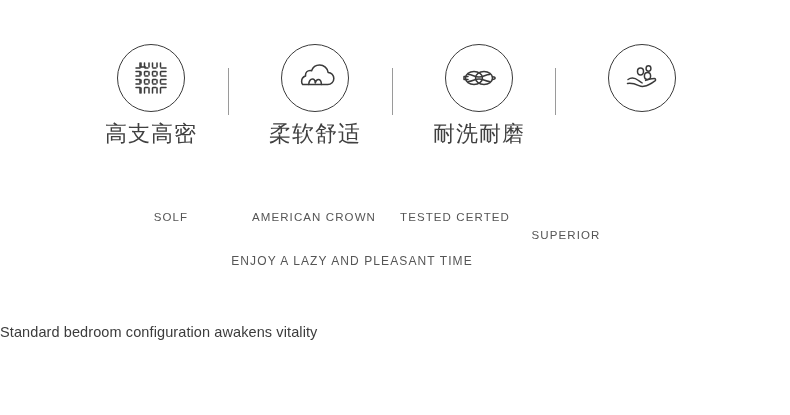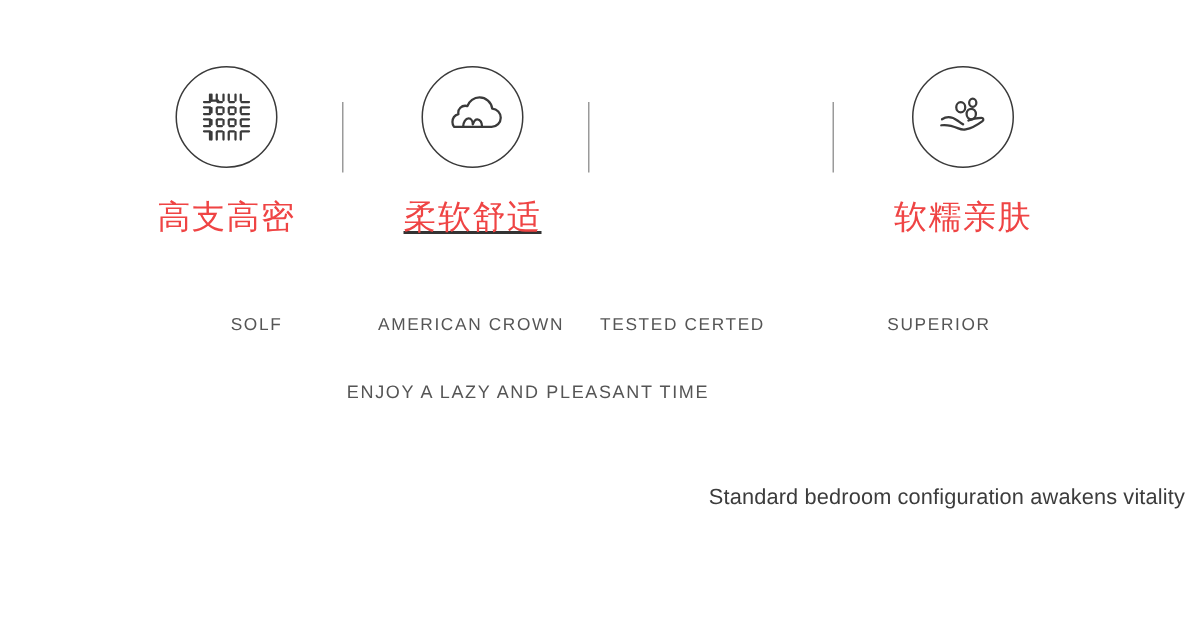--- a/index.html
+++ b/index.html
@@ -25,44 +25,44 @@
     height: 180px;
   }
 
   .feature {
     position: absolute;
     top: 44px;
     width: 140px;
     text-align: center;
   }
   .feature-1 { left: 81px; }
-  .feature-2 { left: 245px; text-decoration: underline; }
+  .feature-2 { left: 245px; }
   .feature-3 { left: 409px; }
   .feature-4 { left: 572px; }
 
   .icon-circle {
     width: 68px;
     height: 68px;
     margin: 0 auto;
     border: 1.6px solid #3a3a3a;
     border-radius: 50%;
     box-sizing: border-box;
     display: flex;
     align-items: center;
     justify-content: center;
   }
   .icon-circle svg {
     display: block;
   }
 
   .feature-label {
-    margin-top: 22px;
+    margin-top: 11px;
     font-size: 22px;
     letter-spacing: 1px;
-    color: #ef4444;
+    color: #404040;
     line-height: 1;
     white-space: nowrap;
   }
 
   .divider {
     position: absolute;
     top: 68px;
     width: 1px;
     height: 47px;
     background: #9a9a9a;
@@ -86,42 +86,42 @@
     letter-spacing: 1.1px;
     color: #555555;
     white-space: nowrap;
     line-height: 16px;
     text-align: center;
     transform: translateX(-50%);
   }
   .caps-1 { left: 171px; }
   .caps-2 { left: 314px; }
   .caps-3 { left: 455px; text-align: center; }
-  .caps-4 { left: 626px; }
+  .caps-4 { left: 566px; margin-top: 18px; }
 
   
   #tagline {
     position: absolute;
     left: 0;
     top: 253px;
     width: 704px;
     text-align: center;
     font-size: 12px;
     letter-spacing: 1.1px;
     color: #555555;
     line-height: 16px;
   }
 
   
   #bottom-block {
     position: absolute;
     left: 0;
     top: 321px;
     width: 790px;
-    text-align: right;
+    text-align: left;
   }
   .bottom-line {
     font-size: 14.5px;
     color: #3c3c3c;
     line-height: 22px;
     letter-spacing: 0.1px;
   }
 </style>
 </head>
 <body>
@@ -163,38 +163,57 @@
                    c-0.5 -0.2 -1 -0.3 -1.6 -0.3 c-2.6 0 -4.8 2.1 -4.8 4.8 c0 0.4 0 0.8 0.1 1.1
                    c-2.4 0.7 -4.2 2.9 -4.2 5.6 c0 1.3 0.4 2.4 1.1 3.3 Z" transform="translate(0.5,0) scale(0.95) translate(1,1)"></path>
           <path d="M14 28 c0 -3.4 1.9 -5.9 3.8 -5.9 c1.9 0 3 2.1 3 4.2
                    c0.7 -2.2 1.9 -3.6 3.2 -3.6 c1.9 0 3.3 2.3 3.3 5.3" transform="translate(0.5,0) scale(0.95) translate(1,1)"></path>
         </svg>
       </span>
     </div>
     <div class="feature-label">柔软舒适</div>
   </div>
 
+  <div class="feature feature-3">
+    <div class="icon-circle">
+      <span>
+        <svg width="42" height="42" viewBox="0 0 42 42" fill="none" stroke="#3a3a3a" stroke-width="1.5" stroke-linecap="round" stroke-linejoin="round">
+
+          <ellipse cx="16" cy="21" rx="8.5" ry="6.5"></ellipse>
+
+          <ellipse cx="26" cy="21" rx="8.5" ry="6.5"></ellipse>
+
+          <path d="M10.5 17.5 c4 0 6 2.5 10.5 2.5 c4.5 0 6.5 -2.5 10.5 -2.5"></path>
+          <path d="M10.5 24.5 c4 0 6 -2.5 10.5 -2.5 c4.5 0 6.5 2.5 10.5 2.5"></path>
+
+          <path d="M6 19.5 h4 M6 22.5 h4 M6 19.5 v3"></path>
+
+          <path d="M34.5 19.8 c1.6 0 2.6 0.5 2.6 1.3 c0 0.8 -1 1.3 -2.6 1.3"></path>
+        </svg>
+      </span>
+    </div>
+    <div class="feature-label">耐洗耐磨</div>
+  </div>
 
   <div class="feature feature-4">
     <div class="icon-circle">
       <span>
         <svg width="42" height="42" viewBox="0 0 42 42" fill="none" stroke="#3a3a3a" stroke-width="1.5" stroke-linecap="round" stroke-linejoin="round">
 
           <ellipse cx="19.5" cy="14.5" rx="3" ry="3.4"></ellipse>
           <ellipse cx="27.5" cy="11.5" rx="2.4" ry="2.7"></ellipse>
           <ellipse cx="26.5" cy="19" rx="3.1" ry="3.5"></ellipse>
 
           <path d="M7 22.5 c3.5 -2.4 7.5 -1.3 10.5 1 c1.2 0.9 2.4 1.9 3.6 2.4"></path>
           <path d="M6.5 26.5 c4 -0.6 8.4 0.8 11.4 2.1 c1.6 0.7 3.3 1 4.9 0.7
                    c4.4 -0.8 8 -3.1 11.2 -5.5 c1 -0.8 0.6 -2.3 -0.7 -2.3
                    c-2.9 0 -6.1 0.6 -8.7 1.9"></path>
         </svg>
       </span>
     </div>
-    <div class="feature-label">软糯亲肤</div>
   </div>
 
   <div class="divider divider-1"></div>
   <div class="divider divider-2"></div>
   <div class="divider divider-3"></div>
 </div>
 
 <div id="caps-row">
   <div class="caps-item caps-1">SOLF</div>
   <div class="caps-item caps-2">AMERICAN   CROWN</div>

